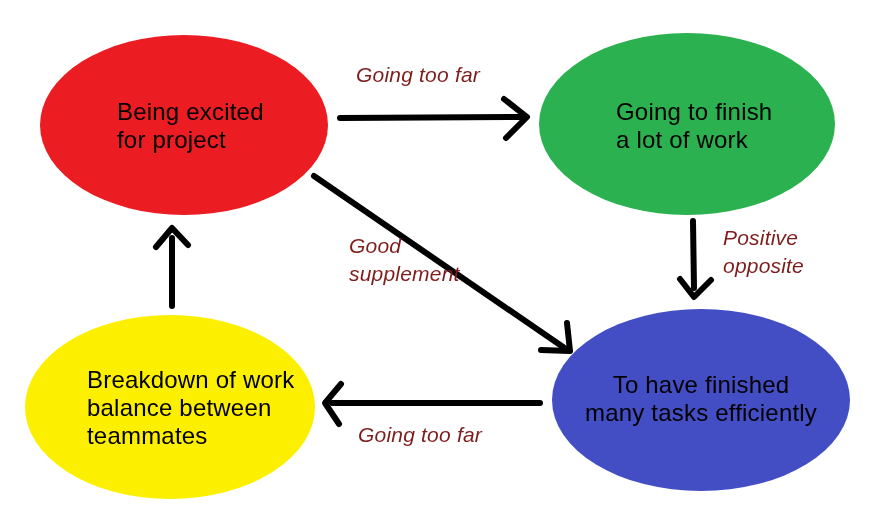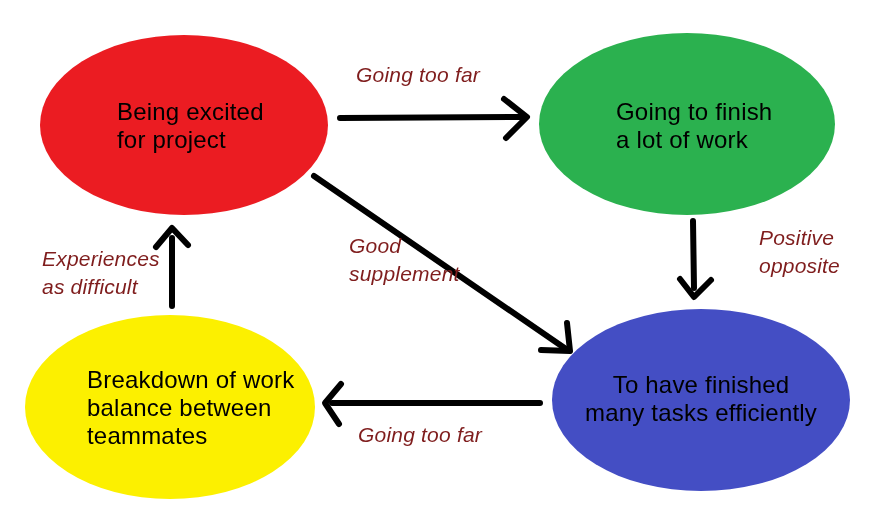--- a/index.html
+++ b/index.html
@@ -80,21 +80,19 @@
 for project</div>
   <div class="node-label" style="left:616px; top:98px;">Going to finish
 a lot of work</div>
   <div class="node-label" style="left:585px; top:371px;text-align:center;">To have finished
 many tasks efficiently</div>
   <div class="node-label" style="left:87px; top:366px;">Breakdown of work
 balance between
 teammates</div>
 
   <div class="edge-label" style="left:356px; top:61px;">Going too far</div>
-  <div class="edge-label" style="left:723px; top:224px;margin-left:36px;">Positive
+  <div class="edge-label" style="left:723px; top:224px;">Positive
 opposite</div>
   <div class="edge-label" style="left:349px; top:232px;">Good
 supplement</div>
   <div class="edge-label" style="left:358px; top:421px;">Going too far</div>
-  <div class="edge-label" style="left:42px; top:245px;">Experiences
-as difficult</div>
 
 </div>
 
 </body></html>

